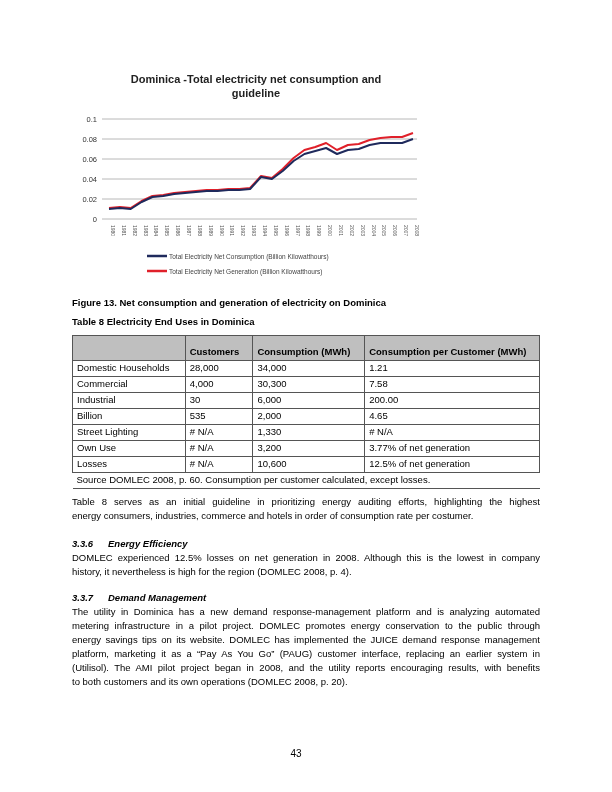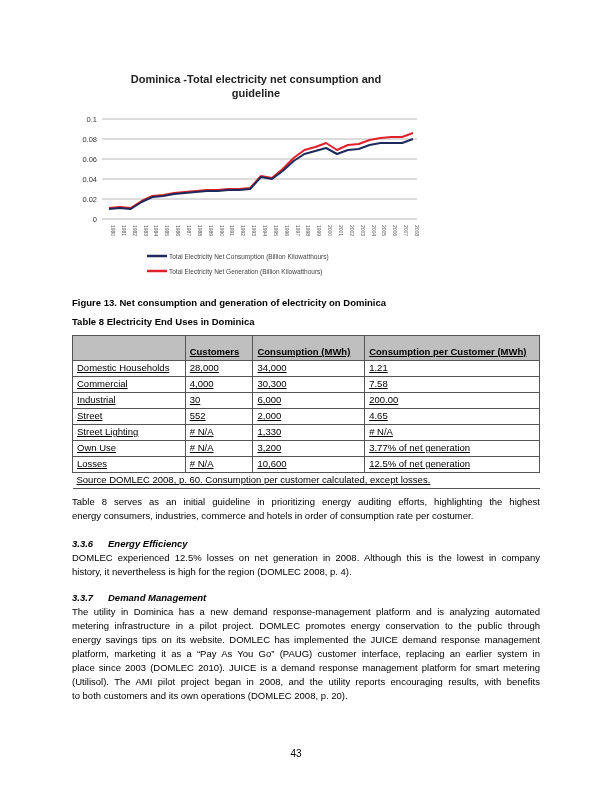--- a/index.html
+++ b/index.html
@@ -7,21 +7,21 @@
     body { position: relative; font-family: "Liberation Sans", sans-serif; color: #000; overflow: hidden; }
 
     .chart-wrap { position: absolute; left: 72px; top: 66px; width: 360px; height: 225px; }
     .chart-title { position: absolute; left: 8px; top: 6px; width: 352px; text-align: center; font-size: 11px; font-weight: bold; line-height: 14px; color: #222; }
     #chart-svg { position: absolute; left: 0; top: 0; }
 
     .caption { position: absolute; left: 72px; font-size: 9.5px; font-weight: bold; line-height: 12px; }
     #fig-caption { top: 297px; }
     #table-caption { top: 316px; }
 
-    table.data { position: absolute; left: 72px; top: 335px; width: 468px; border-collapse: collapse; font-size: 9.5px; line-height: 12px; text-decoration: underline; }
+    table.data { position: absolute; left: 72px; top: 335px; width: 468px; border-collapse: collapse; font-size: 9.5px; line-height: 12px; }
     table.data th, table.data td { border: 0.8px solid #555; padding: 1px 4px 2px 4px; text-align: left; white-space: nowrap; }
     table.data thead th { background: #bfbfbf; font-weight: bold; height: 25px; vertical-align: bottom; padding-bottom: 2px; }
     table.data td.src { border-left: none; border-right: none; }
     col.c1 { width: 113px; } col.c2 { width: 68px; } col.c3 { width: 112px; } col.c4 { width: 175px; }
 
     .para { position: absolute; left: 72px; width: 468px; font-size: 9.5px; line-height: 14px; text-align: justify; }
     .para .line { display: block; text-align: justify; text-align-last: justify; }
     .para .line.last { text-align-last: left; }
     .heading { position: absolute; left: 72px; font-size: 9.5px; font-weight: bold; font-style: italic; line-height: 12px; }
     .heading .num { display: inline-block; width: 36px; }
@@ -124,22 +124,22 @@
       <td>30,300</td>
       <td>7.58</td>
     </tr>
     <tr>
       <td>Industrial</td>
       <td>30</td>
       <td>6,000</td>
       <td>200.00</td>
     </tr>
     <tr>
-      <td>Street</td>
-      <td>552</td>
+      <td>Billion</td>
+      <td>535</td>
       <td>2,000</td>
       <td>4.65</td>
     </tr>
     <tr>
       <td>Street Lighting</td>
       <td># N/A</td>
       <td>1,330</td>
       <td># N/A</td>
     </tr>
     <tr>
@@ -174,18 +174,17 @@
 </div>
 
 <div class="heading" id="h2">
   <span class="num">3.3.7</span><span>Demand Management</span>
 </div>
 <div class="para" id="p3">
   <span class="line">The utility in Dominica has a new demand response-management platform and is analyzing automated</span>
   <span class="line">metering infrastructure in a pilot project. DOMLEC promotes energy conservation to the public through</span>
   <span class="line">energy savings tips on its website. DOMLEC has implemented the JUICE demand response management</span>
   <span class="line">platform, marketing it as a “Pay As You Go” (PAUG) customer interface, replacing an earlier system in</span>
-  <span class="line">place since 2003 (DOMLEC 2010). JUICE is a demand response management platform for smart metering</span>
   <span class="line">(Utilisol). The AMI pilot project began in 2008, and the utility reports encouraging results, with benefits</span>
   <span class="line last">to both customers and its own operations (DOMLEC 2008, p. 20).</span>
 </div>
 
 <div class="page-number">43</div>
 
 </body></html>

